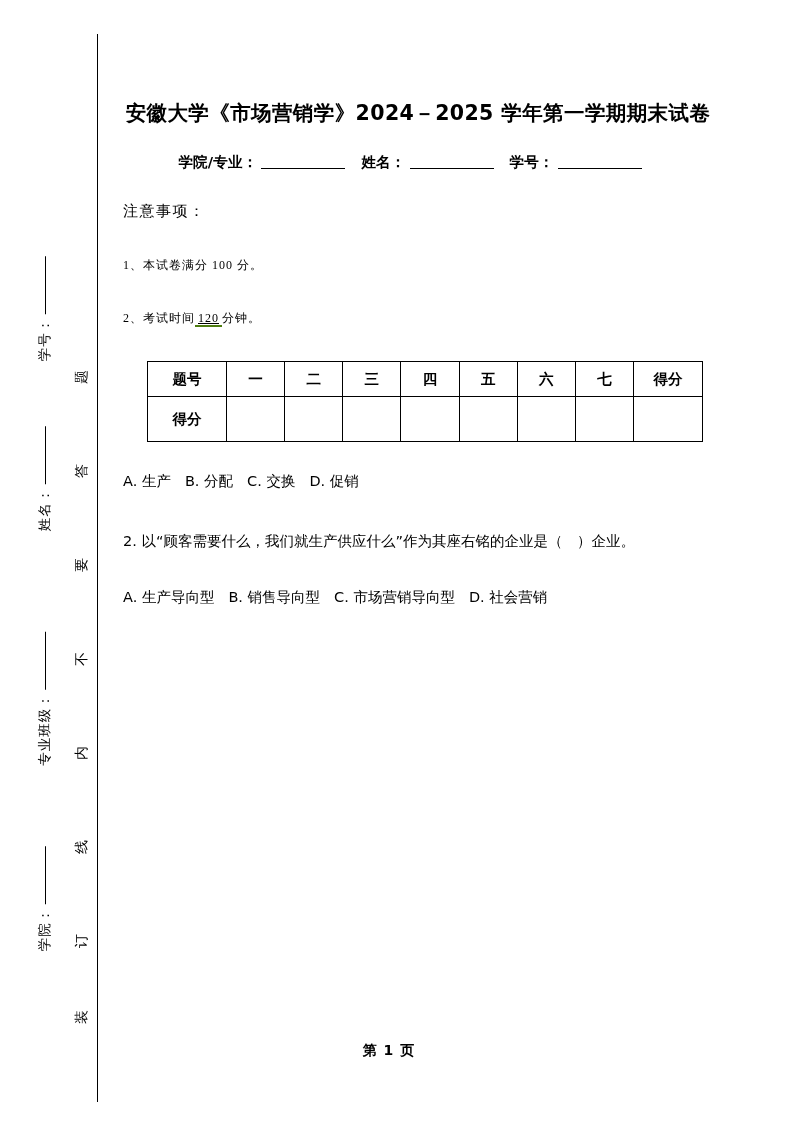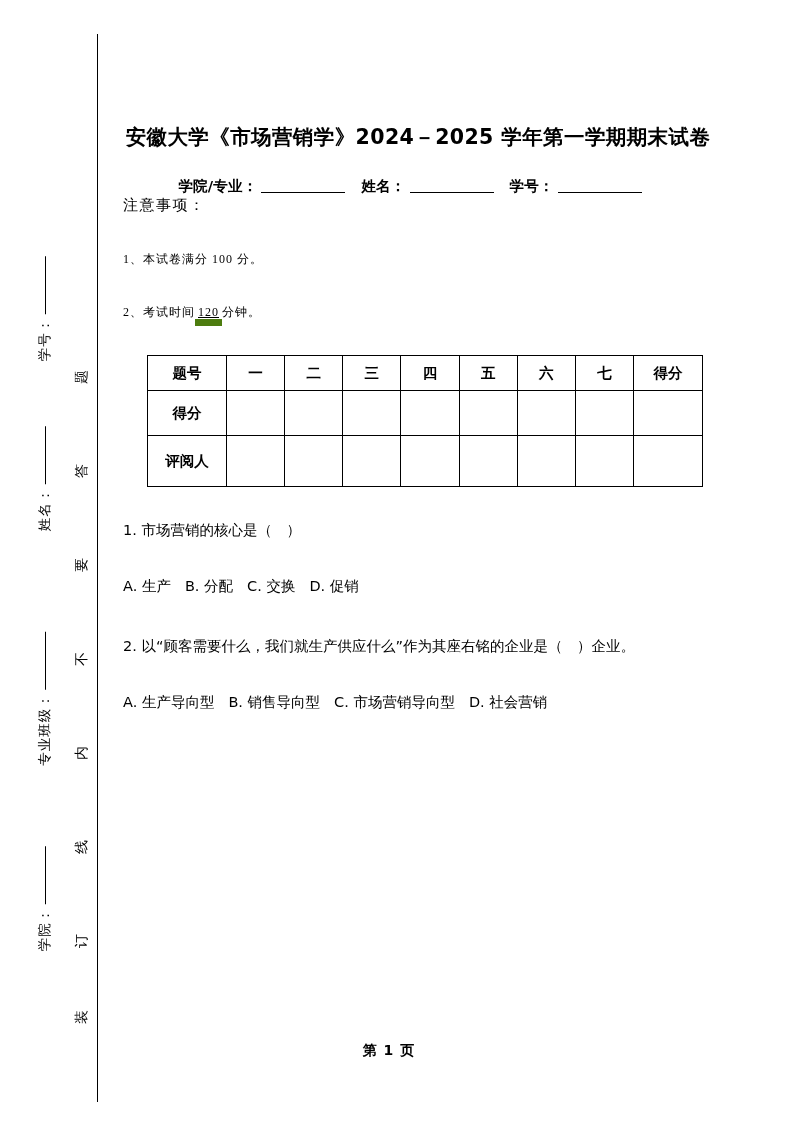--- a/index.html
+++ b/index.html
@@ -74,21 +74,21 @@
   
   .content {
     position: absolute;
     left: 123px;
     top: 0;
     width: 590px;
   }
 
   .doc-title {
     margin: 0;
-    padding-top: 120px;
+    padding-top: 96px;
     font-family: "DejaVu Sans", "Liberation Sans", sans-serif;
     font-size: 20.5px;
     font-weight: bold;
     line-height: 1.72;
     text-align: center;
     letter-spacing: 0.4px;
   }
 
   .student-line {
     margin-top: 22px;
@@ -102,31 +102,32 @@
   .student-line .fld { margin-right: 12px; text-align: center; }
   .student-line .blank {
     display: inline-block;
     width: 84px;
     border-bottom: 1.4px solid #000;
     vertical-align: -2px;
     margin: 0 4px;
   }
 
   .notice-head {
+    margin-top: 30px;
     font-size: 15px;
     letter-spacing: 1.5px;
   }
 
   .notice-item {
     margin-top: 36px;
     font-size: 12px;
     letter-spacing: 1px;
   }
   .notice-item .ul-val {
-    border-bottom: 7px solid #4d7c0f;
+    border-bottom: 2px solid #4d7c0f;
     padding: 0 3px;
     text-decoration: underline;
   }
 
   
   .score-table-wrap {
     margin-top: 34px;
     margin-left: 24px;
   }
   table.score-table {
@@ -247,37 +248,25 @@
               <td class="rowhead">得分</td>
               <td></td>
               <td></td>
               <td></td>
               <td></td>
               <td></td>
               <td></td>
               <td></td>
               <td class="lastcol"></td>
             </tr>
-            <tr class="r-grader">
-              <td class="rowhead">评阅人</td>
-              <td></td>
-              <td></td>
-              <td></td>
-              <td></td>
-              <td></td>
-              <td></td>
-              <td></td>
-              <td class="lastcol"></td>
-            </tr>
           </tbody>
       </table>
     </div>
 
     <div id="sections-container">
-        <div class="question">1. 市场营销的核心是（　）</div>
         <div class="q-options"><span class="opt">A. 生产</span><span class="opt">B. 分配</span><span class="opt">C. 交换</span><span class="opt">D. 促销</span></div>
         <div class="question">2. 以“顾客需要什么，我们就生产供应什么”作为其座右铭的企业是（　）企业。</div>
         <div class="q-options"><span class="opt">A. 生产导向型</span><span class="opt">B. 销售导向型</span><span class="opt">C. 市场营销导向型</span><span class="opt">D. 社会营销</span></div>
       </div>
 
   </div>
 
   <div class="footer">
     <span>第 1 页</span>
   </div>

